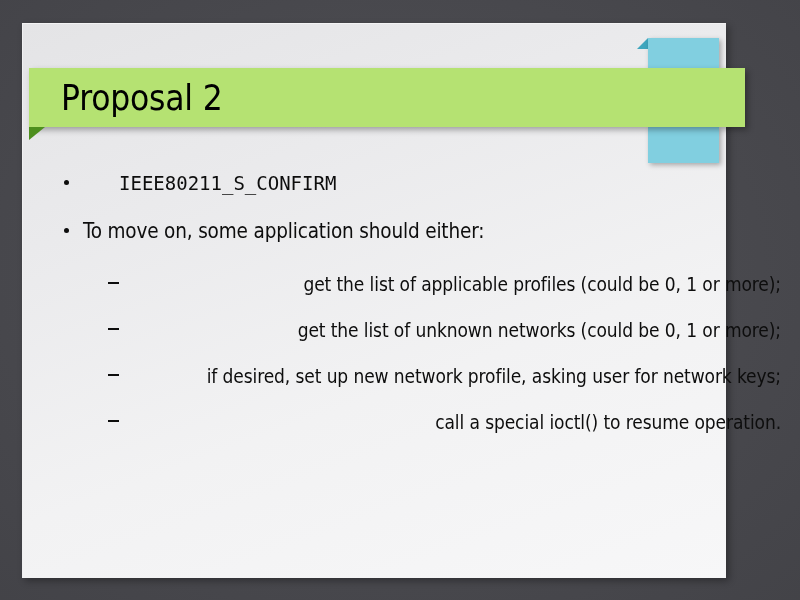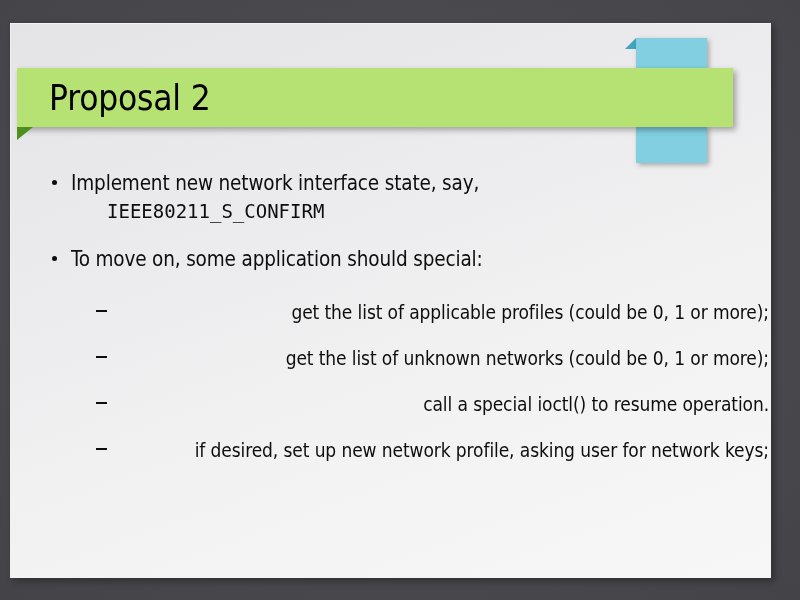--- a/index.html
+++ b/index.html
@@ -20,23 +20,23 @@
     width: 800px;
     height: 600px;
     background:
       radial-gradient(ellipse 900px 700px at 50% 45%, #505055 0%, #45454a 55%, #3c3c40 100%);
     overflow: hidden;
   }
 
   
   #slide-panel {
     position: absolute;
-    left: 10px;
+    left: 22px;
     top: 23px;
-    width: 761px;
+    width: 704px;
     height: 555px;
     background: linear-gradient(160deg, #e4e4e6 0%, #eaeaec 28%, #f2f2f3 62%, #f7f7f8 100%);
     box-shadow: 3px 3px 7px rgba(0,0,0,0.33);
     border-top: 1px solid #f3f3f4;
     border-left: 1px solid #f0f0f1;
     box-sizing: border-box;
   }
 
   
   .accent-band-blue {
@@ -175,47 +175,46 @@
 
     <div id="title-banner">
       <div id="title-text">Proposal 2</div>
     </div>
     <div id="title-banner-fold"></div>
 
     <div id="slide-body">
 
       <div class="bullet-l1">
         <span class="marker-dot"></span>
-        <span>Implement new network interface state, say,</span>
         <span class="mono-line">IEEE80211_S_CONFIRM</span>
       </div>
 
       <div class="bullet-l1">
         <span class="marker-dot"></span>
-        <span>To move on, some application should special:</span>
+        <span>To move on, some application should either:</span>
       </div>
 
       <div id="sub-bullet-list">
 
         <div class="bullet-l2">
           <span class="marker-dash"></span>
           <span>get the list of applicable profiles (could be 0, 1 or more);</span>
         </div>
 
         <div class="bullet-l2">
           <span class="marker-dash"></span>
           <span>get the list of unknown networks (could be 0, 1 or more);</span>
         </div>
 
         <div class="bullet-l2">
           <span class="marker-dash"></span>
+          <span>if desired, set up new network profile, asking user for network keys;</span>
+        </div>
+
+        <div class="bullet-l2">
+          <span class="marker-dash"></span>
           <span>call a special ioctl() to resume operation.</span>
-        </div>
-
-        <div class="bullet-l2">
-          <span class="marker-dash"></span>
-          <span>if desired, set up new network profile, asking user for network keys;</span>
         </div>
 
       </div>
     </div>
   </div>
 </div>
 
 </body></html>

